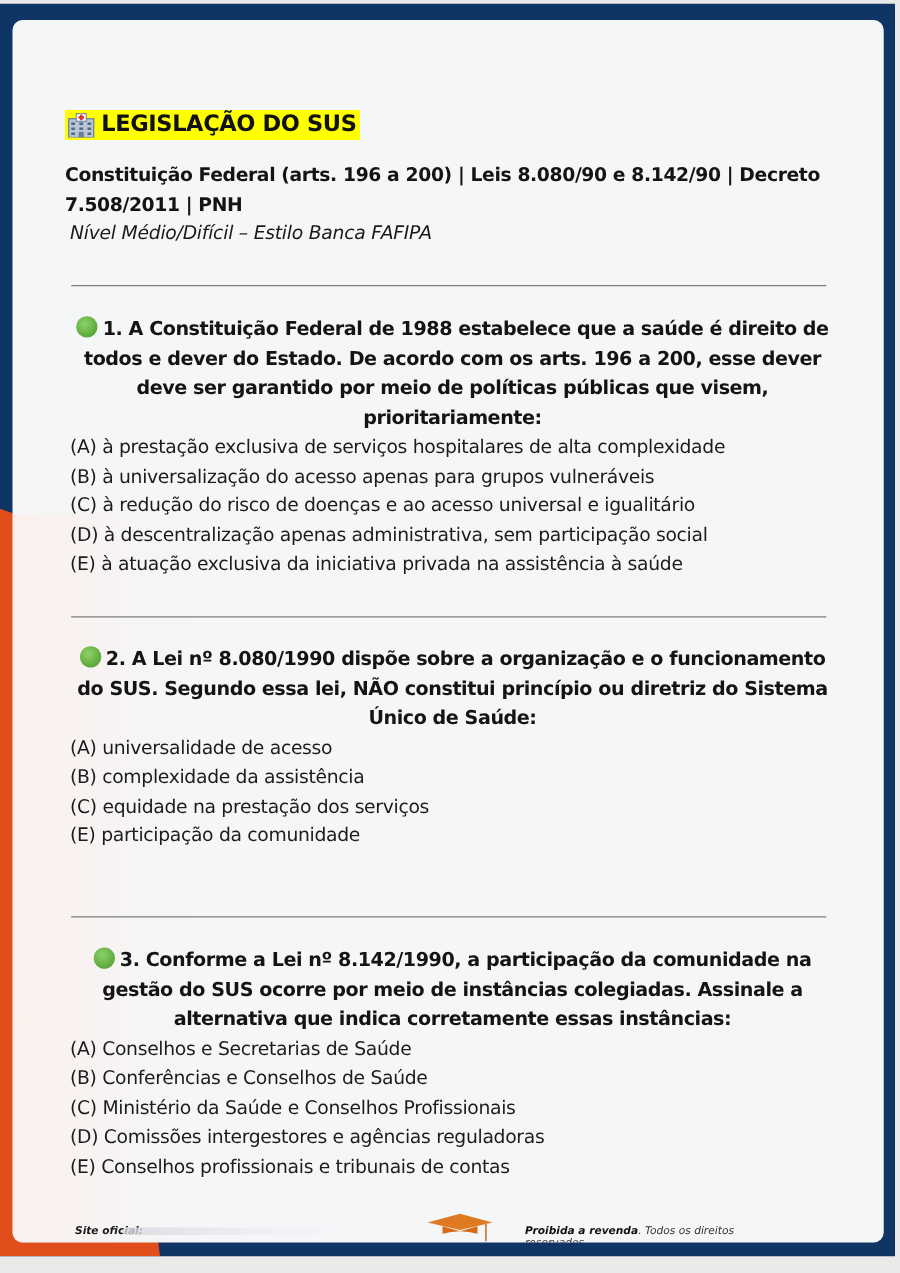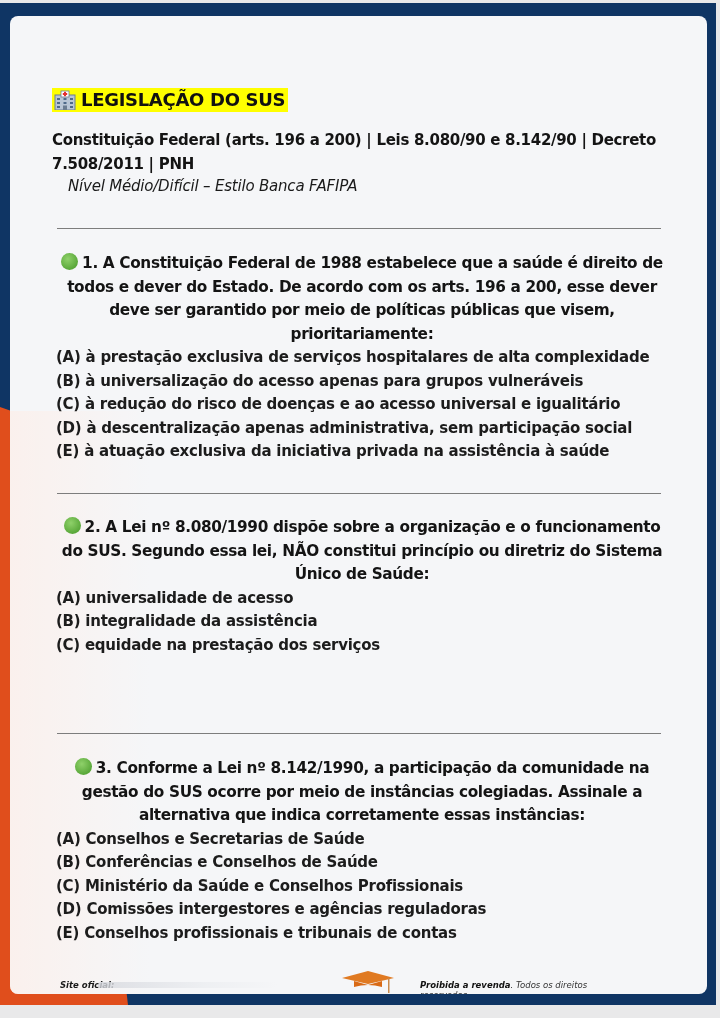--- a/index.html
+++ b/index.html
@@ -37,36 +37,36 @@
   }
   .hosp-icon { width: 22px; height: 20px; position: relative; display: inline-block; }
   .subtitle {
     position: absolute; top: 112px; left: 0; width: 620px;
     font-family: "DejaVu Sans", sans-serif; font-weight: bold; font-size: 15px;
     line-height: 24px; letter-spacing: -0.3px; color: #141414;
   }
   .level {
     position: absolute; top: 161px; left: 4px;
     font-family: "DejaVu Sans", sans-serif; font-style: italic; font-size: 15px;
-    color: #1a1a1a; letter-spacing: -0.2px; margin-left: 12px;
+    color: #1a1a1a; letter-spacing: -0.2px;
   }
   .divider {
     position: absolute; left: 5px; width: 604px; height: 1px; background: #7d7d7d;
   }
   .question { position: absolute; left: 0; width: 620px; }
   .q-stem {
     font-family: "DejaVu Sans", sans-serif; font-weight: bold; font-size: 15.3px;
     line-height: 23.5px; letter-spacing: -0.35px; color: #141414; margin: 0; text-align: center;
   }
   .dot {
     display: inline-block; width: 17px; height: 17px; border-radius: 50%;
     background: radial-gradient(circle at 40% 35%, #8fd16a, #5aa83a 70%);
     vertical-align: -2px; margin-right: 4px;
   }
-  .options { margin: 0; padding: 0; list-style: none; font-weight: bold; }
+  .options { margin: 0; padding: 0; list-style: none; }
   .options li {
     font-family: "DejaVu Sans", sans-serif; font-size: 15px;
     line-height: 23.5px; letter-spacing: -0.25px; color: #1c1c1c; padding-left: 4px;
   }
   .footer {
     position: absolute; left: 0; top: 958px; width: 606px; height: 20px;
     font-size: 8.5px; color: #1a1a1a;
   }
   .site-label {
     position: absolute; left: 50px; top: 6px; font-weight: bold; font-style: italic;
@@ -137,22 +137,23 @@
           <li>(E) à atuação exclusiva da iniciativa privada na assistência à saúde</li>
         </ul>
       </div>
 
       <div class="divider" style="top:477px"></div>
 
       <div class="question" style="top:500px">
         <p class="q-stem"><span class="dot"></span><span>2. A Lei nº 8.080/1990 dispõe sobre a organização e o funcionamento do SUS. Segundo essa lei, NÃO constitui princípio ou diretriz do Sistema Único de Saúde:</span></p>
         <ul class="options">
           <li>(A) universalidade de acesso</li>
-          <li>(B) integralidade da assistência</li>
+          <li>(B) complexidade da assistência</li>
           <li>(C) equidade na prestação dos serviços</li>
+          <li>(E) participação da comunidade</li>
         </ul>
       </div>
 
       <div class="divider" style="top:717px"></div>
 
       <div class="question" style="top:741px">
         <p class="q-stem"><span class="dot"></span><span>3. Conforme a Lei nº 8.142/1990, a participação da comunidade na gestão do SUS ocorre por meio de instâncias colegiadas. Assinale a alternativa que indica corretamente essas instâncias:</span></p>
         <ul class="options">
           <li>(A) Conselhos e Secretarias de Saúde</li>
           <li>(B) Conferências e Conselhos de Saúde</li>

